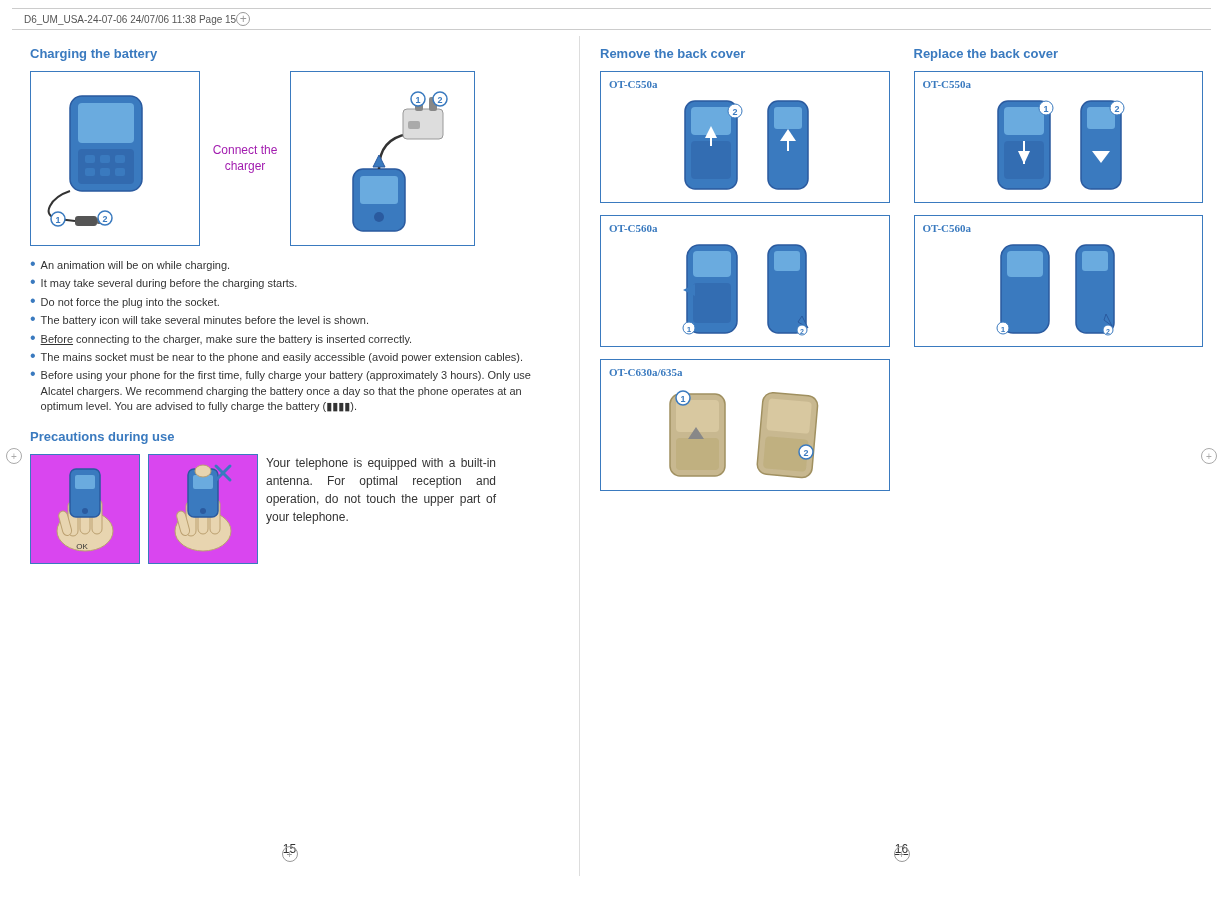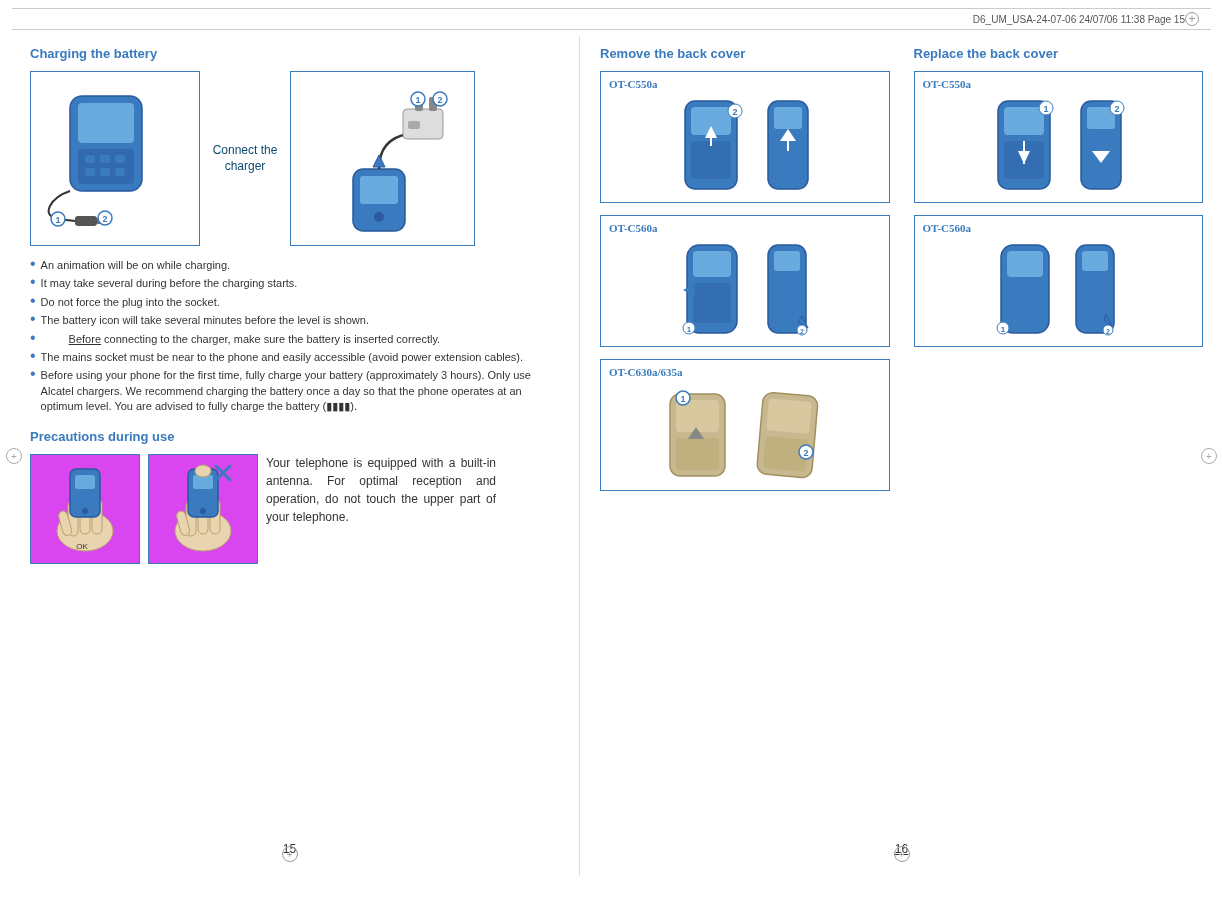--- a/index.html
+++ b/index.html
@@ -14,21 +14,21 @@
       position: relative;
     }
 
     
     .header-bar {
       border-top: 1px solid #ccc;
       border-bottom: 1px solid #ccc;
       padding: 3px 12px;
       display: flex;
       align-items: center;
-      justify-content: flex-end;
+      justify-content: flex-start;
       font-size: 10px;
       color: #555;
       margin: 8px 12px 0 12px;
     }
     .header-crosshair {
       width: 14px; height: 14px;
       border: 1px solid #999;
       border-radius: 50%;
       display: inline-flex;
       align-items: center;
@@ -95,21 +95,21 @@
       position: relative;
     }
 
     .charging-box-left {
       width: 170px;
       height: 175px;
     }
 
     .connect-label {
       font-size: 12px;
-      color: #0c4a6e;
+      color: #a21caf;
       text-align: center;
       line-height: 1.3;
       width: 70px;
     }
 
     .charging-box-right {
       width: 185px;
       height: 175px;
     }
 
@@ -130,21 +130,20 @@
     .bullet-dot {
       color: #3a7abf;
       font-size: 16px;
       line-height: 1;
       margin-right: 5px;
       margin-top: -2px;
       flex-shrink: 0;
     }
     .underline-text {
       text-decoration: underline;
-      margin-left: 28px;
     }
 
     
     .precautions-section {
       margin-top: 14px;
     }
     .precautions-images {
       display: flex;
       flex-direction: row;
       gap: 8px;

